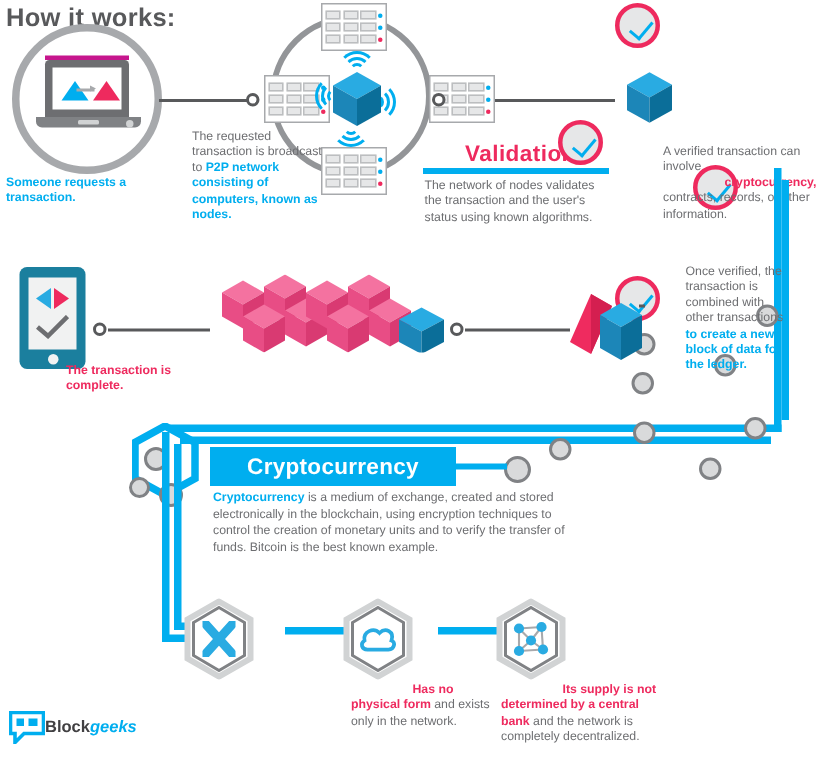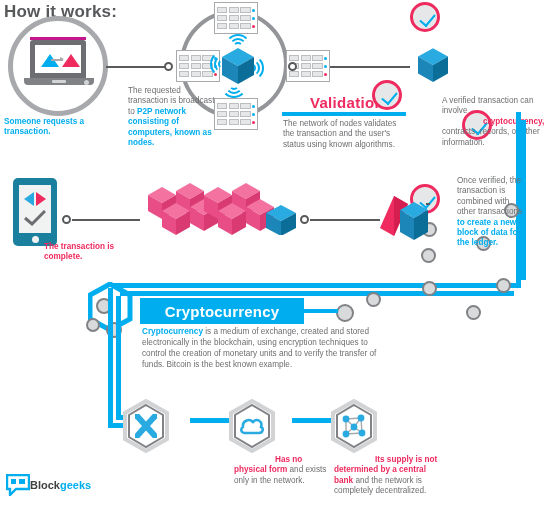--- a/index.html
+++ b/index.html
@@ -114,21 +114,21 @@
     border-left:2.6px solid #00aeef;border-bottom:2.6px solid #00aeef;
     transform:rotate(-50deg);
   }
 
   
   .crypto-box{
     background:#00aeef;display:flex;align-items:center;justify-content:center;
   }
 
   .logo-txt{font-size:11px;font-weight:bold;color:#414042;}
-  .logo-txt .g{color:#00aeef;}
+  .logo-txt .g{color:#00aeef;font-style:italic;}
 </style>
 </head>
 <body>
 
 <div id="stage">
 
   <div class="abs title" style="left:4px;top:2px;">How it works:</div>
 
   <div class="abs ring" style="left:8px;top:16px;width:100px;height:100px;"></div>
 

